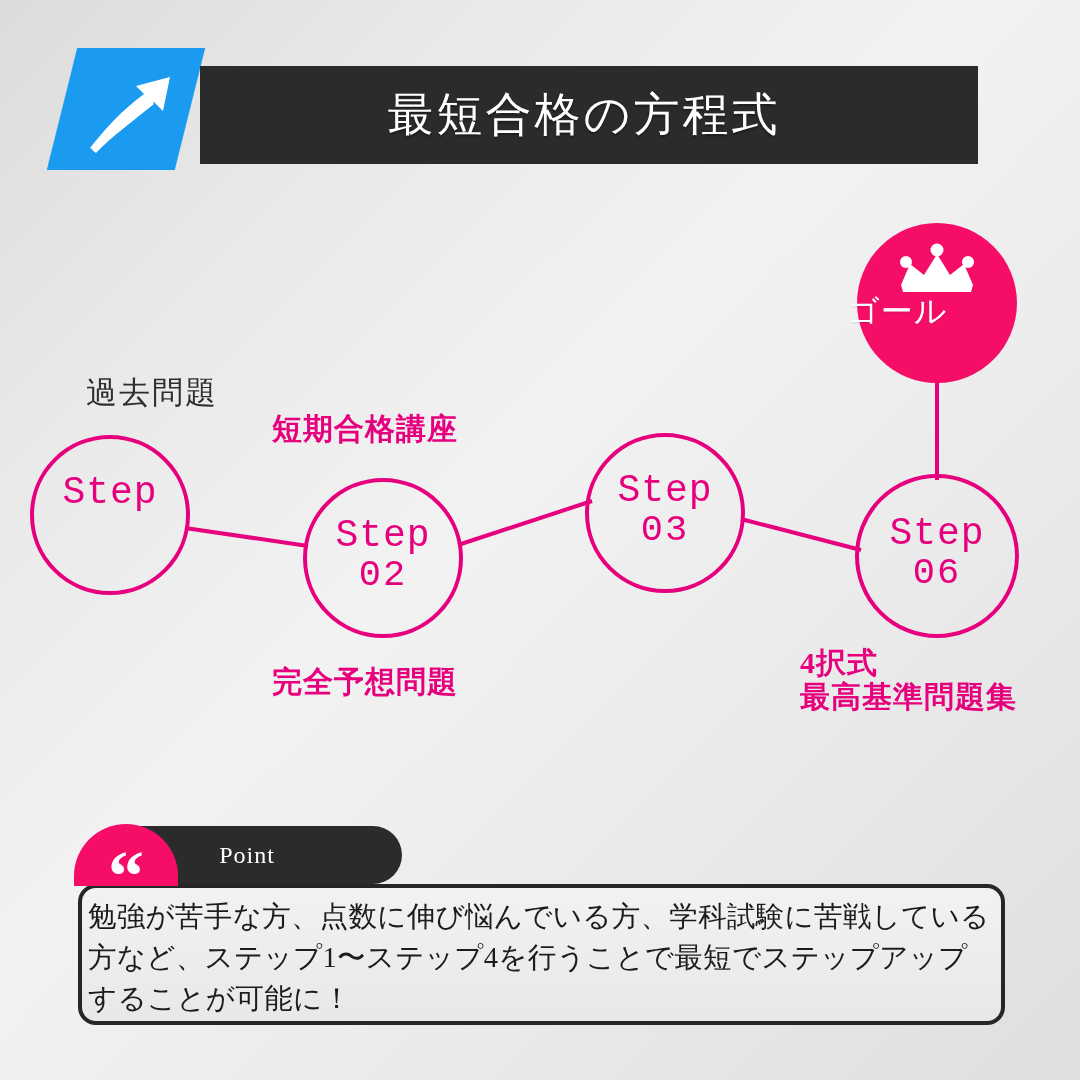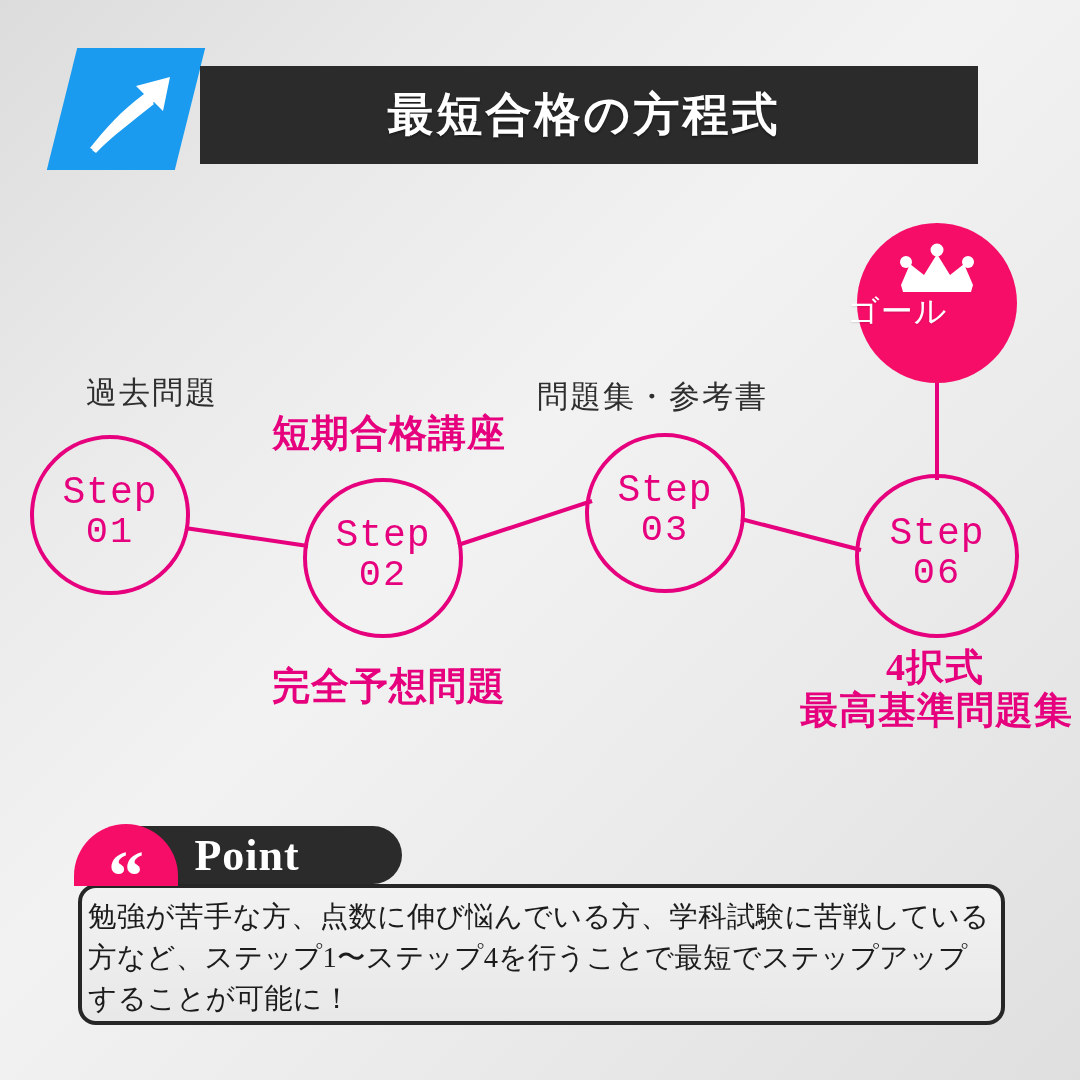--- a/index.html
+++ b/index.html
@@ -28,21 +28,21 @@
     width: 778px;
     height: 98px;
     background: #2b2b2b;
     display: flex;
     align-items: center;
     justify-content: center;
   }
   #header-title {
     color: #ffffff;
     font-size: 46px;
-    font-weight: 700;
+    font-weight: 400;
     letter-spacing: 3px;
     font-family: "Liberation Serif", "DejaVu Serif", serif;
     text-shadow: 0 2px 2px rgba(0,0,0,0.35);
     margin-left: -10px;
   }
   #header-badge {
     position: absolute;
     left: 62px;
     top: 48px;
     width: 128px;
@@ -77,24 +77,23 @@
     font-family: "Liberation Serif", "DejaVu Serif", serif;
     white-space: nowrap;
   }
   .label-plain {
     color: #2e2e2e;
     font-size: 31px;
     letter-spacing: 2px;
   }
   .label-accent {
     color: #e6007e;
-    font-size: 38px;
+    font-size: 30px;
     font-weight: 700;
     letter-spacing: 1px;
-    text-align: center;
     line-height: 1.12;
   }
 
   .step-text {
     position: absolute;
     color: #e6007e;
     font-family: Liberation Mono, monospace;
     font-size: 38px;
     line-height: 1.05;
     text-align: center;
@@ -153,22 +152,22 @@
     border-radius: 0 29px 29px 0;
     display: flex;
     align-items: center;
     justify-content: center;
     padding-right: 26px;
     box-sizing: border-box;
   }
   #point-pill-label {
     color: #ffffff;
     font-family: "Liberation Serif", "DejaVu Serif", serif;
-    font-size: 44px;
-    font-weight: 700;
+    font-size: 24px;
+    font-weight: 400;
     letter-spacing: 1px;
   }
   #point-quote-circle {
     position: absolute;
     left: 74px;
     top: 824px;
     width: 104px;
     height: 62px;
     background: #f50d68;
     border-radius: 52px 52px 0 0;
@@ -226,38 +225,36 @@
       <circle cx="110" cy="325" r="78" fill="none" stroke="#e6007e" stroke-width="4"></circle>
       <circle cx="383" cy="368" r="78" fill="none" stroke="#e6007e" stroke-width="4"></circle>
       <circle cx="665" cy="323" r="78" fill="none" stroke="#e6007e" stroke-width="4"></circle>
       <circle cx="937" cy="366" r="80" fill="none" stroke="#e6007e" stroke-width="4"></circle>
     </svg>
 
     <div id="goal-text" style="top:100px;left:847px;">ゴール</div>
 
     <div class="step-text" style="left:25px; top:283px;">
       <span>Step</span>
-      <span class="num">01</span>
     </div>
     <div class="step-text" style="left:298px; top:326px;">
       <span>Step</span>
       <span class="num">02</span>
     </div>
     <div class="step-text" style="left:580px; top:281px;">
       <span>Step</span>
       <span class="num">03</span>
     </div>
     <div class="step-text" style="left:852px; top:324px;">
       <span>Step</span>
       <span class="num">06</span>
     </div>
 
     <div class="step-label label-plain" style="left:38px; top:182px;margin-left:48px;">過去問題</div>
     <div class="step-label label-accent" style="left:272px; top:222px; width:230px;">短期合格講座</div>
-    <div class="step-label label-plain" style="left:537px; top:186px;">問題集・参考書</div>
     <div class="step-label label-accent" style="left:272px; top:475px; width:230px;">完全予想問題</div>
     <div class="step-label label-accent" style="left:800px; top:456px; width:270px;">
       <div>4択式</div>
       <div>最高基準問題集</div>
     </div>
   </div>
 
   <div id="point-box"></div>
   <div id="point-body">勉強が苦手な方、点数に伸び悩んでいる方、学科試験に苦戦している方など、ステップ1〜ステップ4を行うことで最短でステップアップすることが可能に！</div>
   <div id="point-pill">

